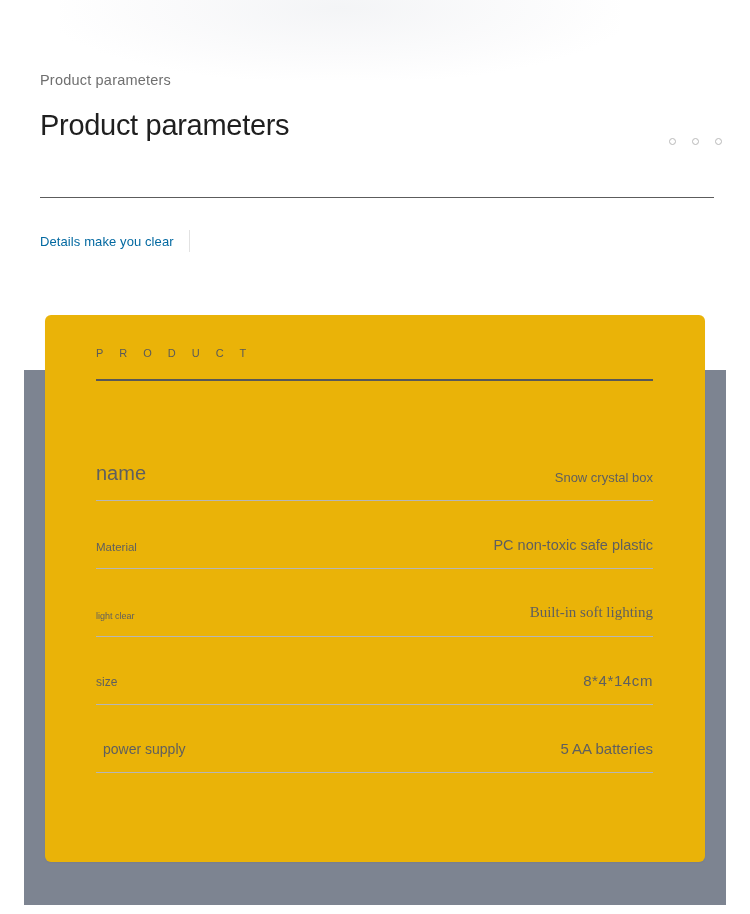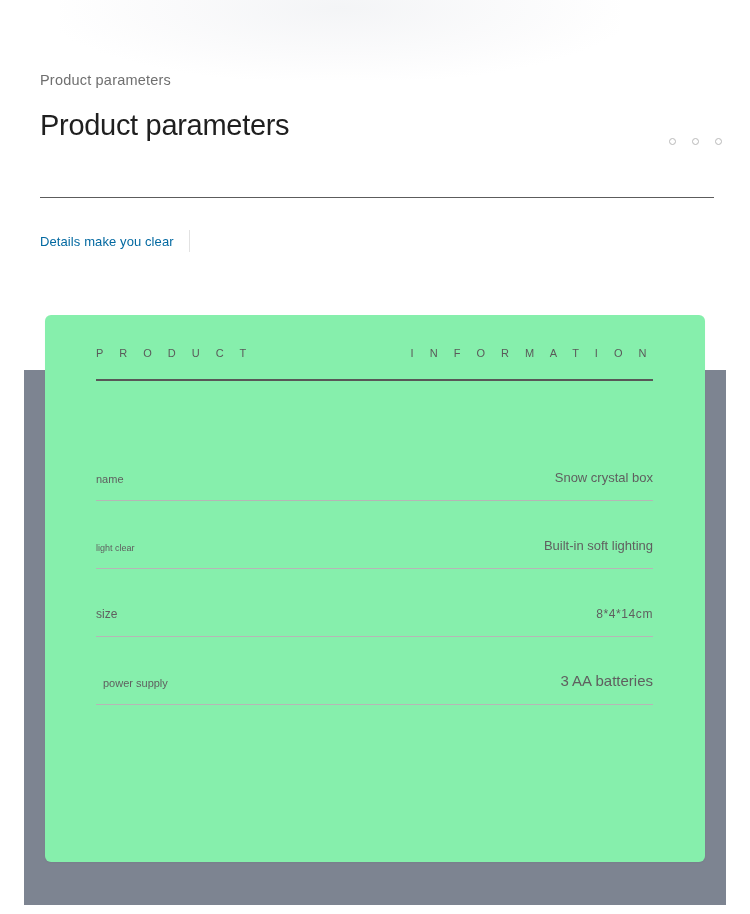--- a/index.html
+++ b/index.html
@@ -102,21 +102,21 @@
     background: #7d8491;
   }
 
   
   .spec-card {
     position: absolute;
     left: 45px;
     top: 315px;
     width: 660px;
     height: 547px;
-    background: #86efac;
+    background: #eab308;
     border-radius: 6px;
     box-shadow: 0 1px 2px rgba(0,0,0,0.04);
   }
 
   .card-head {
     position: absolute;
     left: 51px;
     right: 52px;
     top: 32px;
     display: flex;
@@ -165,36 +165,36 @@
   .row .line {
     position: absolute;
     left: 0;
     right: 0;
     bottom: 0;
     height: 1px;
     background: #b6b6b6;
   }
 
   
-  .row.s1 .label { font-size: 11px; }
+  .row.s1 .label { font-size: 20px; }
   .row.s1 .value { font-size: 13px; }
 
   .row.s2 .label { font-size: 11.5px; }
   .row.s2 .value { font-size: 14.5px; }
 
   .row.s3 .label { font-size: 9px; }
-  .row.s3 .value { font-size: 13px; }
+  .row.s3 .value { font-size: 15px; font-family: Liberation Serif, serif; }
 
   .row.s4 .label { font-size: 12px; }
-  .row.s4 .value { font-size: 12px; letter-spacing: 0.6px; }
+  .row.s4 .value { font-size: 15px; letter-spacing: 0.6px; }
 
   .row.s5 .label { font-size: 14.5px; }
   .row.s5 .value { font-size: 12.5px; }
 
-  .row.s6 .label { font-size: 11px; padding-left: 7px; }
+  .row.s6 .label { font-size: 14px; padding-left: 7px; }
   .row.s6 .value { font-size: 15px; }
 </style>
 </head>
 <body>
 
 <div class="top-wash"></div>
 
 <div class="header">
   <div class="eyebrow">Product parameters</div>
   <div class="big-title">Product parameters</div>
@@ -207,39 +207,43 @@
 
 <div class="rule"></div>
 <div class="subcaption">Details make you clear</div>
 <div class="subcaption-tick"></div>
 
 <div class="back-panel"></div>
 
 <div class="spec-card">
   <div class="card-head">
     <span class="word">P R O D U C T</span>
-    <span class="word">I N F O R M A T I O N</span>
   </div>
   <div class="card-head-rule"></div>
 
   <div class="rows">
     <div class="row s1">
       <span class="label">name</span>
       <span class="value">Snow crystal box</span>
       <span class="line"></span>
     </div>
+    <div class="row s2">
+      <span class="label">Material</span>
+      <span class="value">PC non-toxic safe plastic</span>
+      <span class="line"></span>
+    </div>
     <div class="row s3">
       <span class="label">light clear</span>
       <span class="value">Built-in soft lighting</span>
       <span class="line"></span>
     </div>
     <div class="row s4">
       <span class="label">size</span>
       <span class="value">8*4*14cm</span>
       <span class="line"></span>
     </div>
     <div class="row s6">
       <span class="label">power supply</span>
-      <span class="value">3 AA batteries</span>
+      <span class="value">5 AA batteries</span>
       <span class="line"></span>
     </div>
   </div>
 </div>
 
 </body></html>

